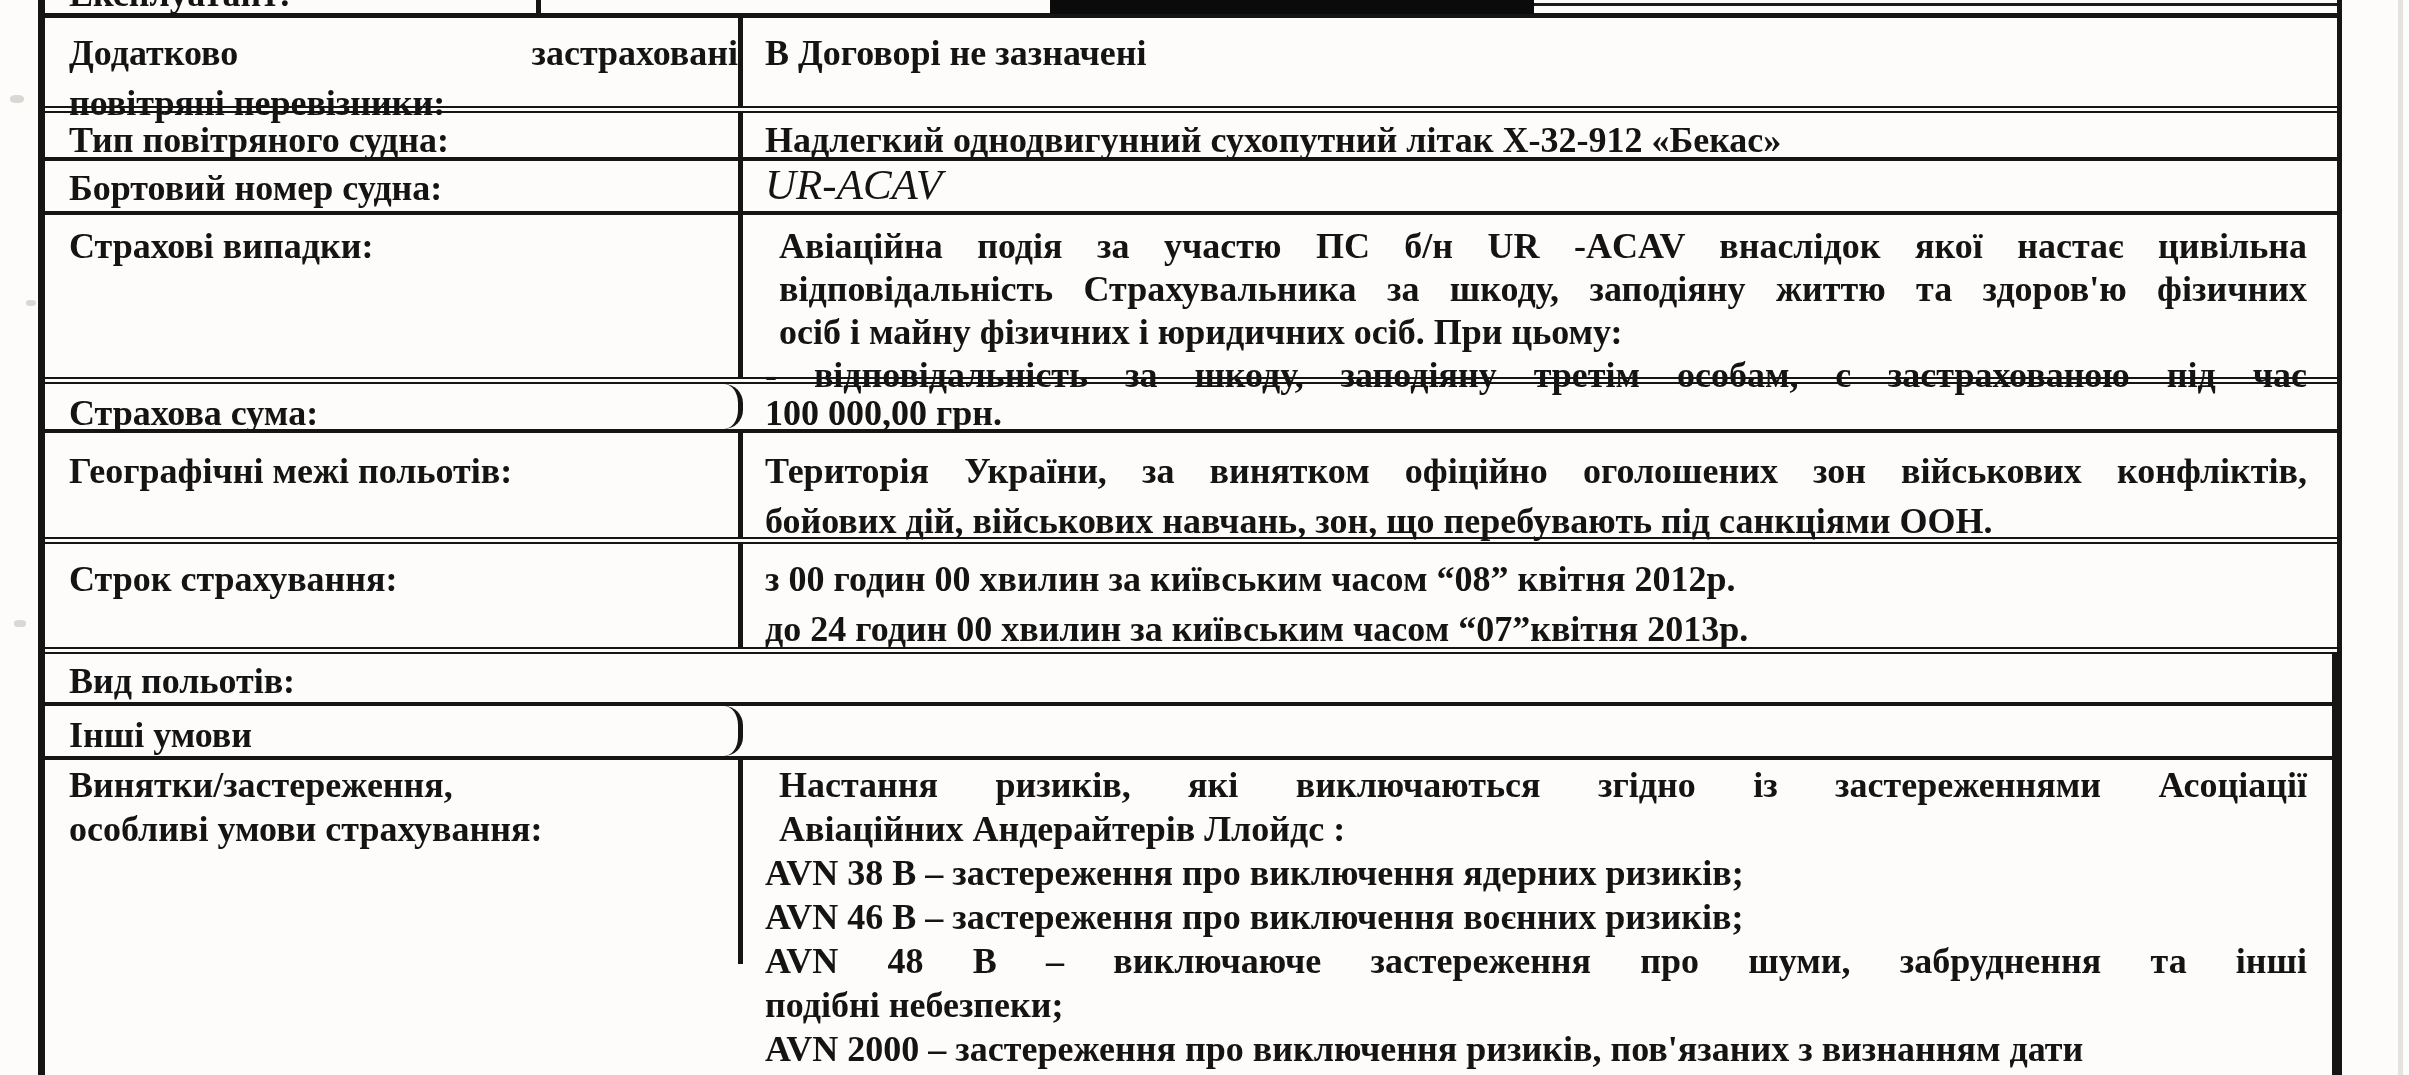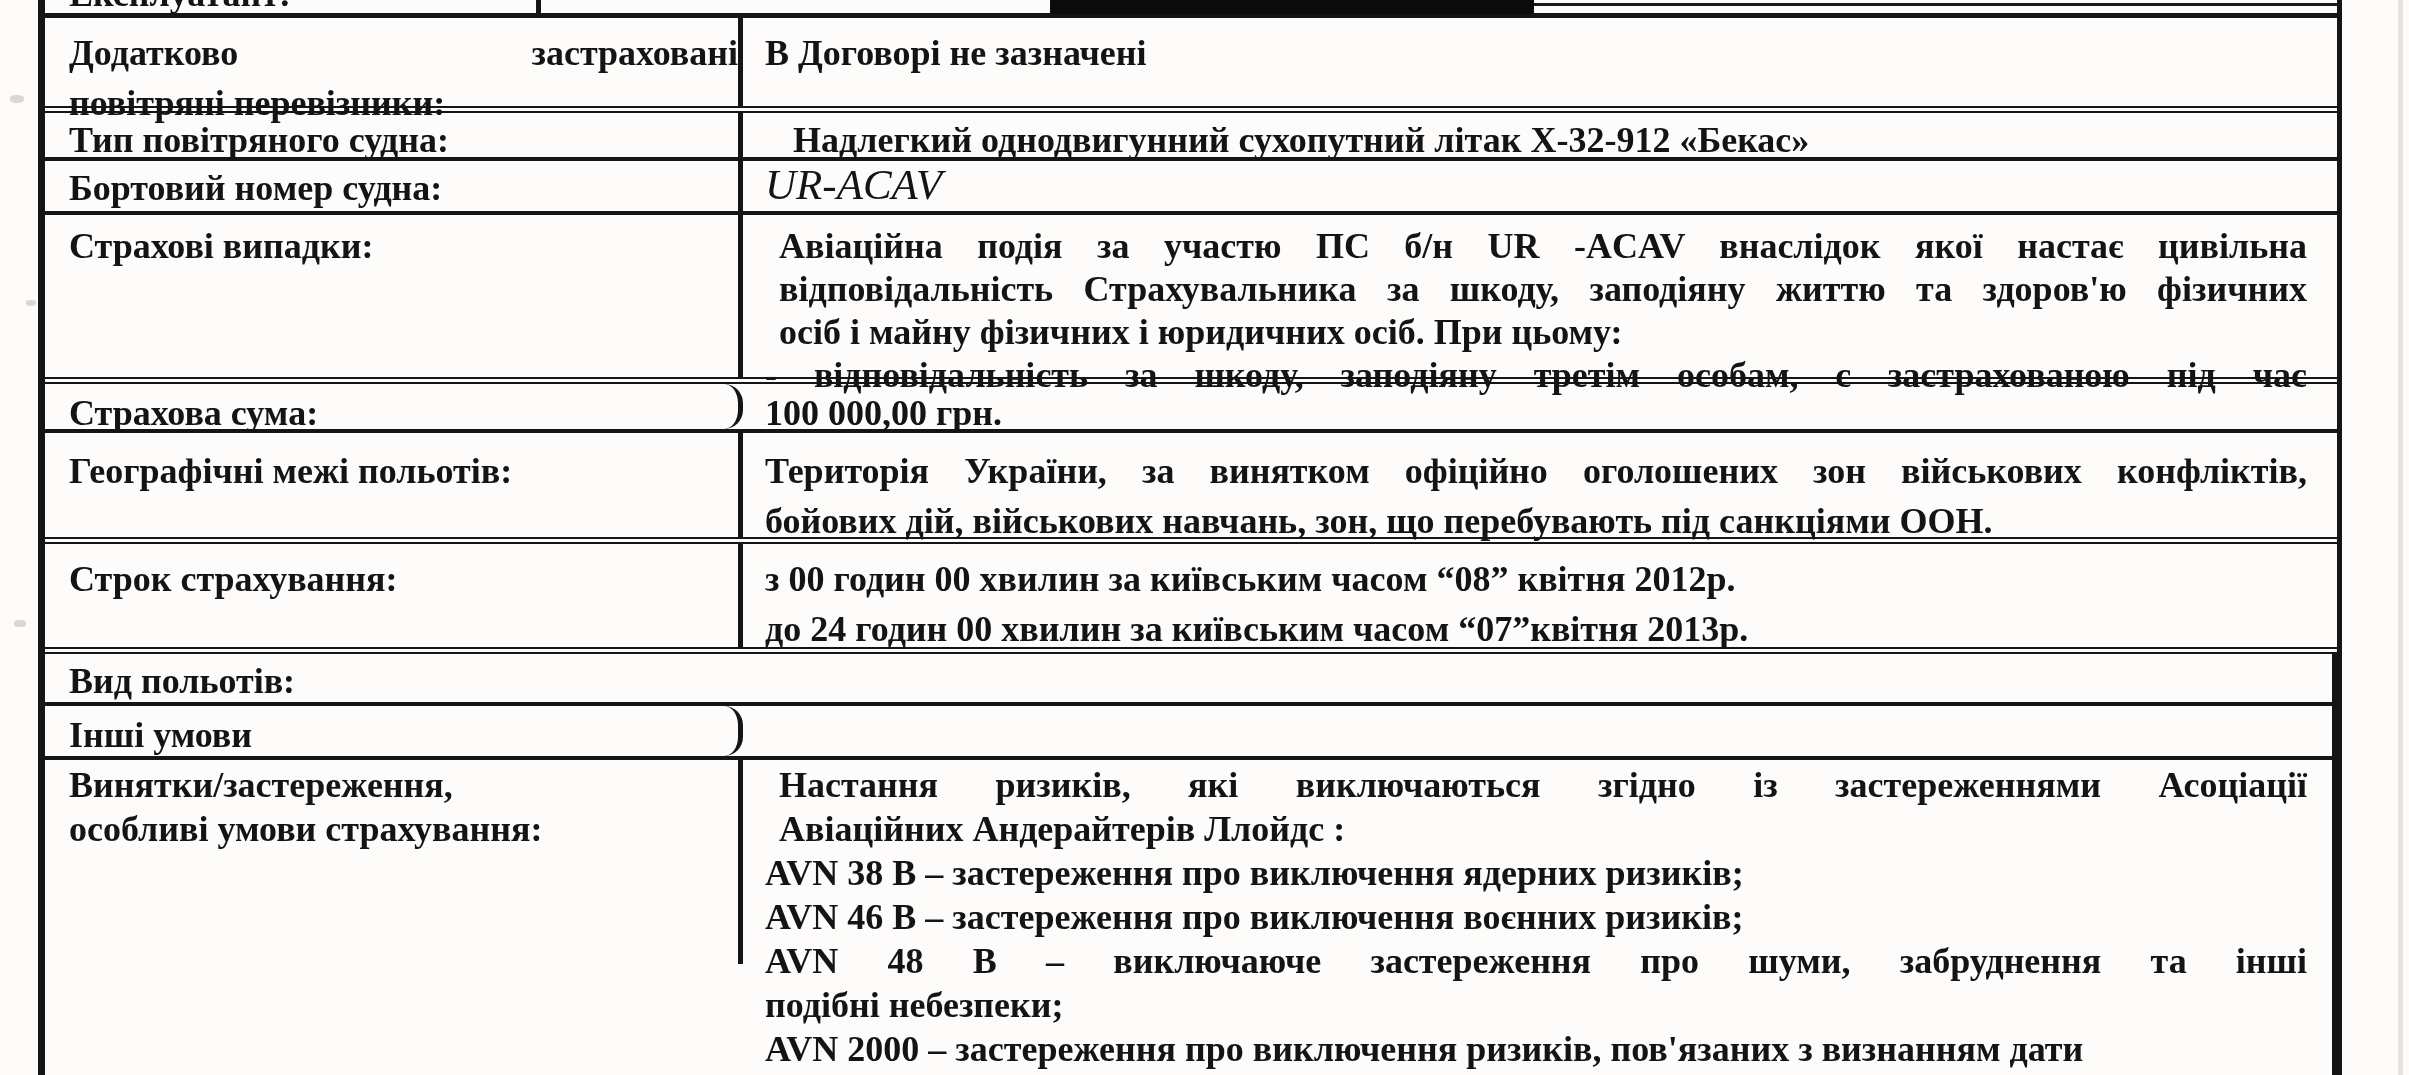--- a/index.html
+++ b/index.html
@@ -35,21 +35,21 @@
   .lh43{height:43px;line-height:43px;}
   .lh44{height:44px;line-height:44px;}
   .lh50{height:50px;line-height:50px;}
   .lh42{height:42px;line-height:42px;}
   .spread{display:flex;justify-content:space-between;}
   .ital{font-style:italic;font-weight:normal;font-size:43px;}
   
   .r1{height:18px;border-bottom-width:5px;}
   .r1 .clipped-label{margin-top:-27px;font-weight:bold;font-size:36px;}
   .r2{height:95px;border-bottom:7px double #151515;}
-  .r3{height:48px;gap:28px;}
+  .r3{height:48px;}
   .r4{height:54px;}
   .r5{height:169px;border-bottom:7px double #151515;}
   .r6{height:49px;}
   .r7{height:111px;border-bottom:7px double #151515;}
   .r8{height:110px;border-bottom:7px double #151515;}
   .r9{height:52px;flex-direction:column;}
   .r10{height:54px;}
   .r11{height:204px;border-bottom:none;}
   .pt6{padding-top:6px;}.pt8{padding-top:8px;border-radius:19px;}.pt10{padding-top:10px;}
   .pt13{padding-top:13px;}.pt3{padding-top:3px;}

